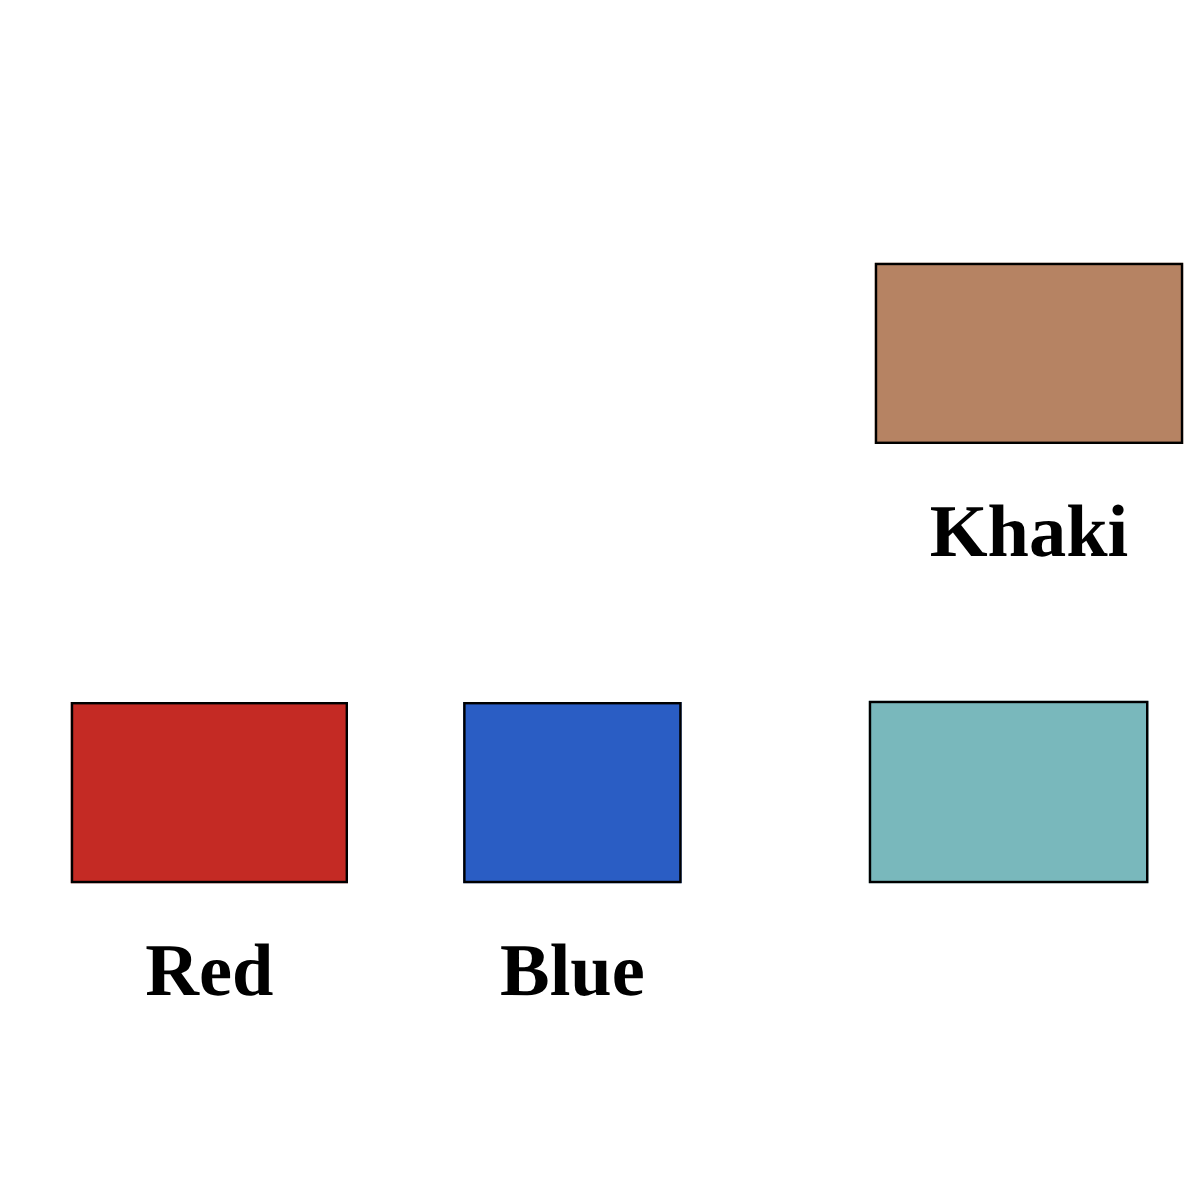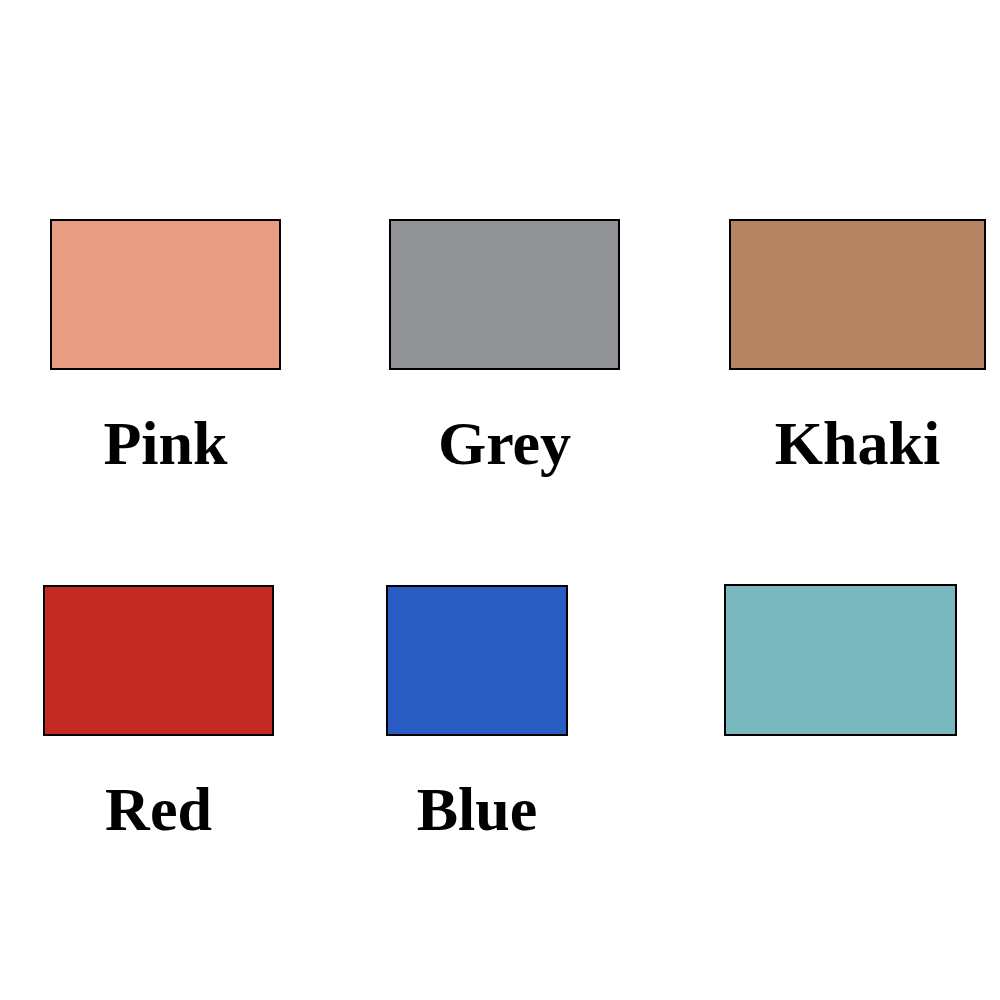--- a/index.html
+++ b/index.html
@@ -43,40 +43,32 @@
     font-size: 62px;
     line-height: 1;
   }
 
   
   #cell-pink  { left: 50px;  top: 219px; width: 231px; height: 151px; }
   #cell-grey  { left: 389px; top: 219px; width: 231px; height: 151px; }
   #cell-khaki { left: 729px; top: 219px; width: 257px; height: 151px; }
 
   
-  #cell-red   { left: 43px;  top: 585px; width: 231px; height: 151px; }
+  #cell-red   { left: 59px;  top: 585px; width: 231px; height: 151px; }
   #cell-blue  { left: 386px; top: 585px; width: 182px; height: 151px; }
   #cell-mint  { left: 724px; top: 584px; width: 233px; height: 152px; }
 
   .swatch-label { top: calc(100% + 42px); }
 </style>
 </head>
 <body style="background: rgb(255, 255, 255);">
 
 <div id="palette" style="background: rgb(255, 255, 255);">
 
-  <div class="swatch-cell" id="cell-pink">
-    <div class="swatch-chip" style="background-color: rgb(232, 156, 130); border-color: rgb(0, 0, 0);"></div>
-    <div class="swatch-label" style="color: rgb(0, 0, 0);">Pink</div>
-  </div>
 
-  <div class="swatch-cell" id="cell-grey">
-    <div class="swatch-chip" style="background-color: rgb(145, 146, 149); border-color: rgb(0, 0, 0);"></div>
-    <div class="swatch-label" style="color: rgb(0, 0, 0);">Grey</div>
-  </div>
 
   <div class="swatch-cell" id="cell-khaki">
     <div class="swatch-chip" style="background-color: rgb(182, 131, 99); border-color: rgb(0, 0, 0);"></div>
     <div class="swatch-label" style="color: rgb(0, 0, 0);">Khaki</div>
   </div>
 
   <div class="swatch-cell" id="cell-red">
     <div class="swatch-chip" style="background-color: rgb(196, 42, 36); border-color: rgb(0, 0, 0);"></div>
     <div class="swatch-label" style="color: rgb(0, 0, 0);">Red</div>
   </div>

